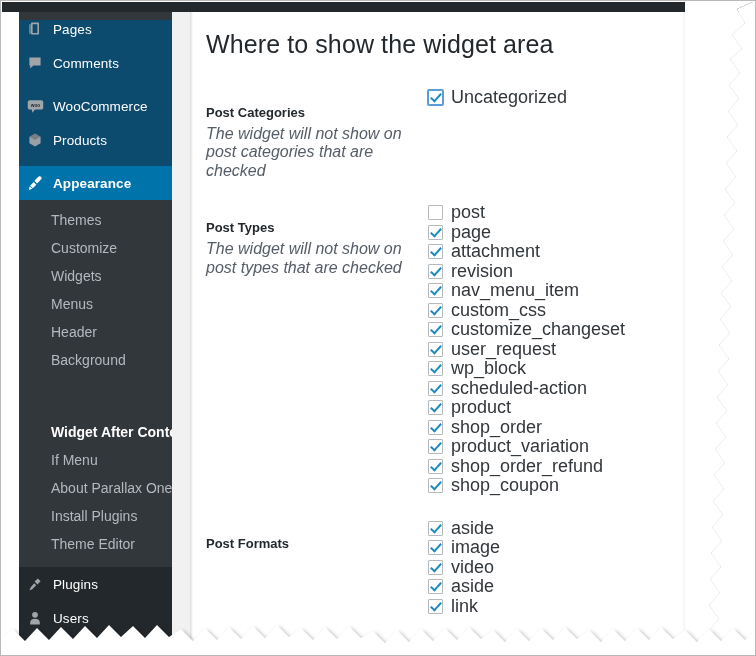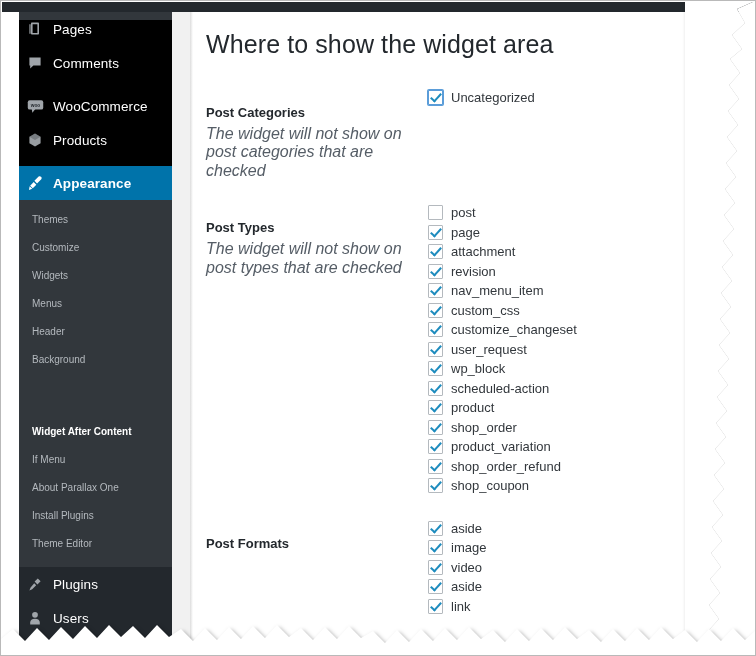--- a/index.html
+++ b/index.html
@@ -46,21 +46,21 @@
     background: #23282d;
   }
 
   
   .sidebar {
     position: absolute;
     left: 17px;
     top: 10px;
     width: 153px;
     bottom: 0;
-    background: #000000;
+    background: #0c4a6e;
     color: #b4b9be;
   }
   .sidebar-top-cut {
     position: absolute;
     left: 0;
     top: 0;
     width: 153px;
     height: 8px;
     background: #32373c;
   }
@@ -107,23 +107,23 @@
   }
 
   .menu-gap { height: 9px; }
 
   .submenu {
     background: #32373c;
     padding: 6px 0 9px 0;
   }
   .submenu-item {
     display: block;
-    font-size: 10px;
+    font-size: 14px;
     color: #b4b9be;
-    padding: 5px 0 5px 13px;
+    padding: 5px 0 5px 32px;
     line-height: 18px;
     white-space: nowrap;
   }
   .submenu-item.active {
     color: #ffffff;
     font-weight: 700;
     margin-top: 44px;
   }
 
   .menu-lower { background: #23282d; }
@@ -191,21 +191,21 @@
     width: 200px;
   }
   .opts {
     flex: 1 1 auto;
     padding-top: 1px;
   }
   .opt-row {
     display: flex;
     align-items: center;
     height: 19.5px;
-    font-size: 13px;
+    font-size: 18px;
     color: #32373c;
   }
   .cbox {
     position: relative;
     width: 15px;
     height: 15px;
     flex: 0 0 15px;
     border: 1px solid #b4b9be;
     background: #fff;
     border-radius: 1px;

